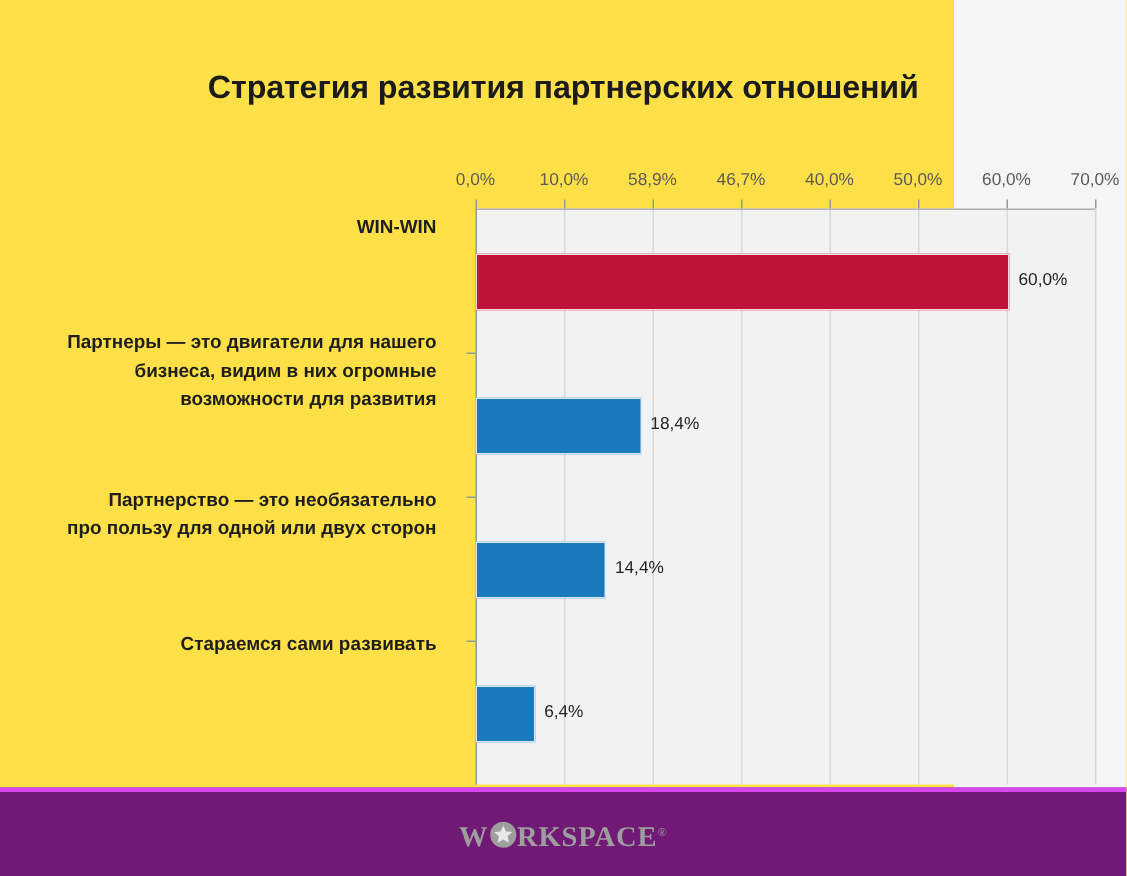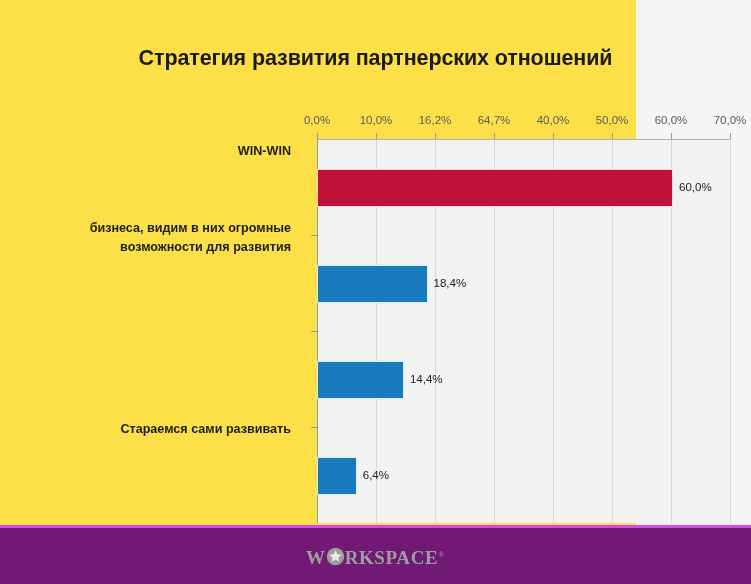--- a/index.html
+++ b/index.html
@@ -179,22 +179,27 @@
 
 <div id="chart-canvas">
 
   <div id="chart-title">Стратегия развития партнерских отношений</div>
 
   <div id="cat-labels">
       <div class="cat-label" style="top: 38.5px;">
         <div>WIN-WIN</div>
       </div>
       <div class="cat-label" style="top: 115.5px;">
+        <div>Партнеры — это двигатели для нашего</div>
         <div>бизнеса, видим в них огромные</div>
         <div>возможности для развития</div>
+      </div>
+      <div class="cat-label" style="top: 221px;">
+        <div>Партнерство — это необязательно</div>
+        <div>про пользу для одной или двух сторон</div>
       </div>
       <div class="cat-label" style="top: 317px;">
         <div>Стараемся сами развивать</div>
       </div>
     </div>
 
   <div id="plot">
     <div id="plot-bg"></div>
     <div id="gridlines">
         <div class="gridline first" style="left: 0px;"></div>
@@ -207,23 +212,23 @@
         <div class="gridline" style="left: 413px;"></div>
       </div>
     <div id="axis-top-line"></div>
     <div id="axis-left-line"></div>
     <div id="xticks">
         <div class="xtick-mark" style="left: 0px;"></div>
         <div class="xtick-label" style="left: 0px;">0,0%</div>
         <div class="xtick-mark" style="left: 59px;"></div>
         <div class="xtick-label" style="left: 59px;">10,0%</div>
         <div class="xtick-mark" style="left: 118px;"></div>
-        <div class="xtick-label" style="left: 118px;">16,2%</div>
+        <div class="xtick-label" style="left: 118px;">58,9%</div>
         <div class="xtick-mark" style="left: 177px;"></div>
-        <div class="xtick-label" style="left: 177px;">64,7%</div>
+        <div class="xtick-label" style="left: 177px;">46,7%</div>
         <div class="xtick-mark" style="left: 236px;"></div>
         <div class="xtick-label" style="left: 236px;">40,0%</div>
         <div class="xtick-mark" style="left: 295px;"></div>
         <div class="xtick-label" style="left: 295px;">50,0%</div>
         <div class="xtick-mark" style="left: 354px;"></div>
         <div class="xtick-label" style="left: 354px;">60,0%</div>
         <div class="xtick-mark" style="left: 413px;"></div>
         <div class="xtick-label" style="left: 413px;">70,0%</div>
       </div>
     <div id="yticks">

